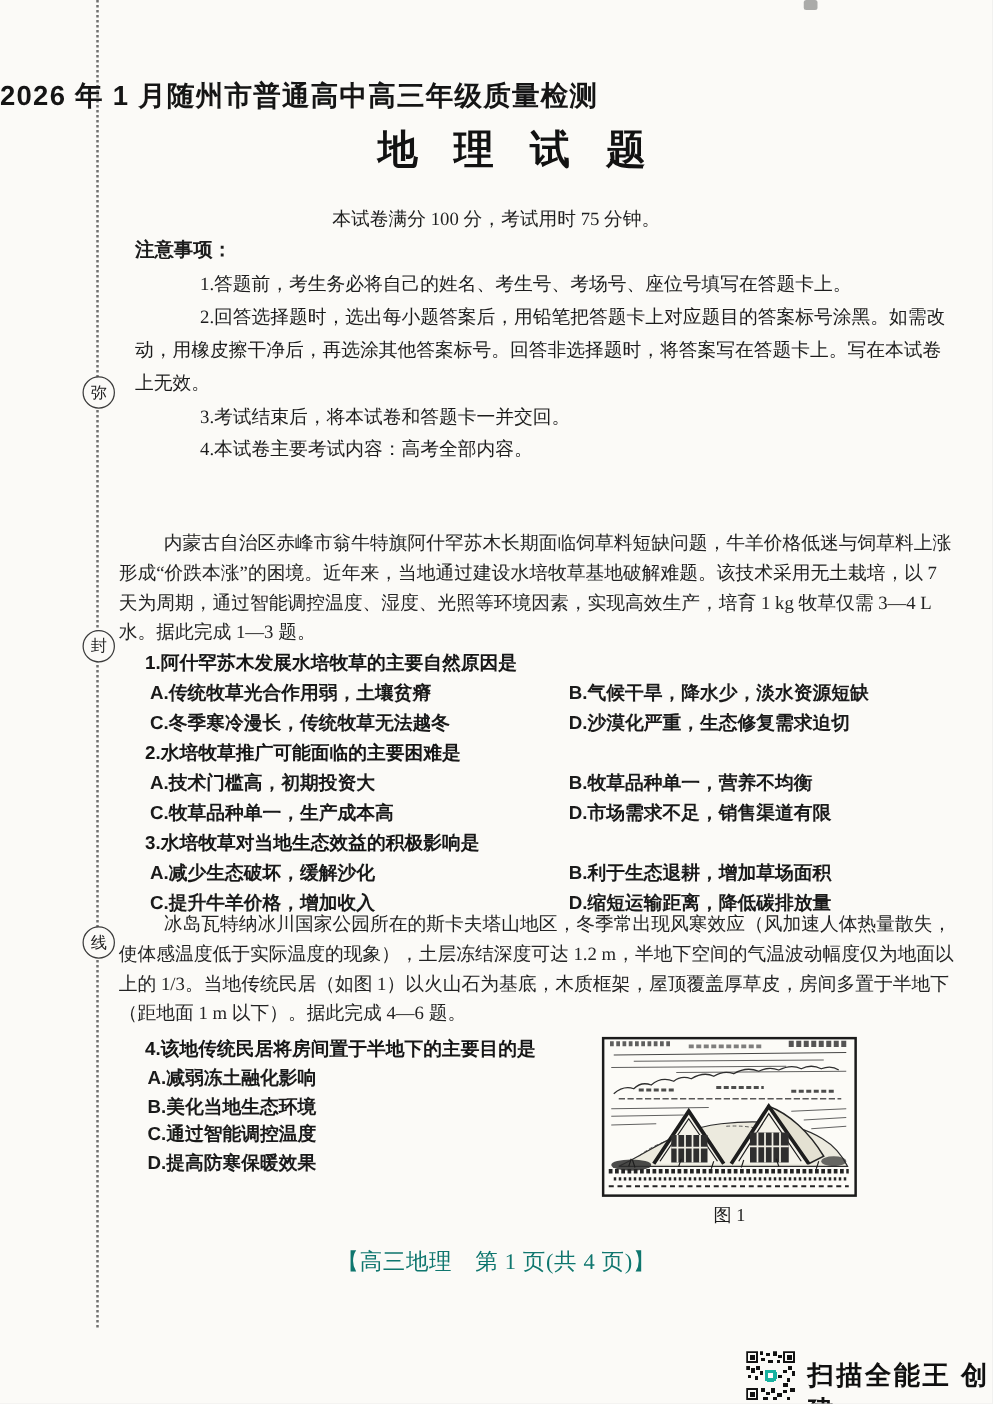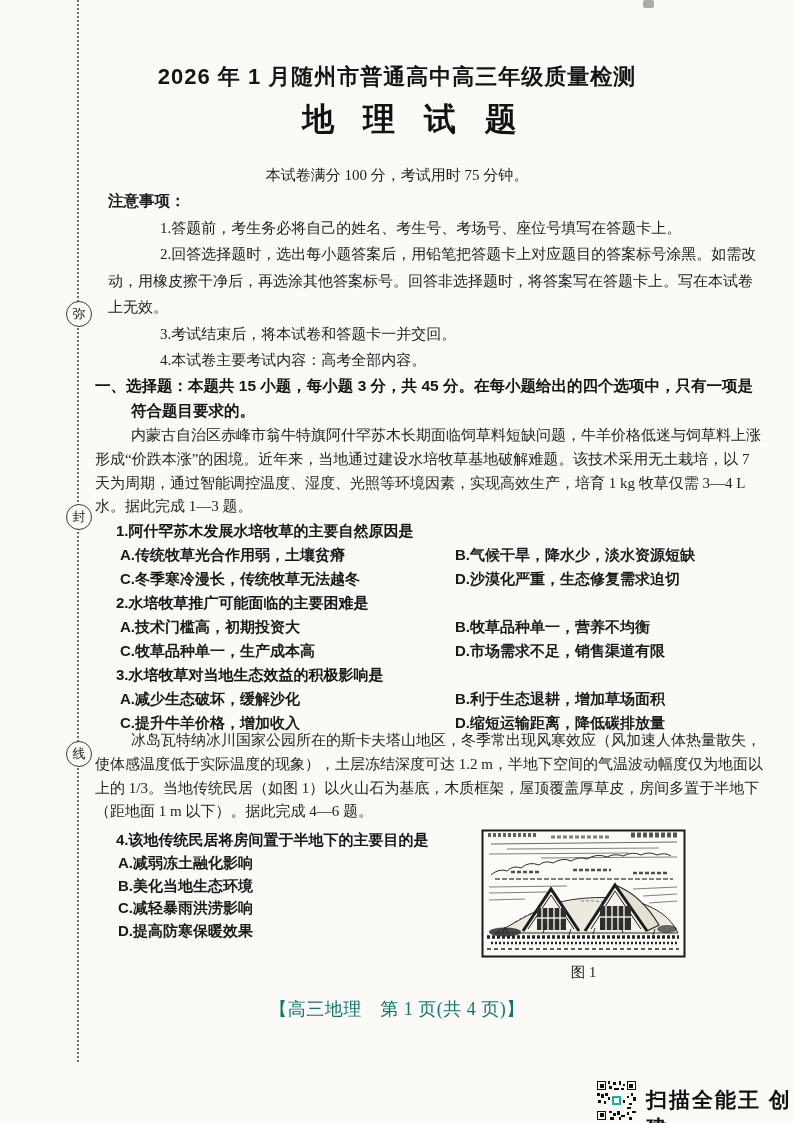--- a/index.html
+++ b/index.html
@@ -14,21 +14,21 @@
 
   
   .seal-line { left:77px; top:0; height:1062px; border-left:2px dotted #6f6f6f; }
   .seal-char {
     left:66px; width:26px; height:26px; border:1.5px solid #3c3c3c; border-radius:50%;
     background:#fbfaf7; text-align:center; line-height:24px; font-size:13px; color:#222;
     z-index:3;
   }
 
   
-  .title1 { left:0; right:0; top:62px; text-align:center; font-family:"Liberation Sans","DejaVu Sans",sans-serif; font-weight:700; font-size:22px; letter-spacing:1px; color:#151515; }
+  .title1 { left:0; right:0; top:62px; font-family:"Liberation Sans","DejaVu Sans",sans-serif; font-weight:700; font-size:22px; letter-spacing:1px; color:#151515; }
   .title2 { left:0; right:0; top:98px; text-align:center; font-family:"Liberation Sans","DejaVu Sans",sans-serif; font-weight:700; font-size:32px; letter-spacing:10px; color:#121212;padding-left:35px; }
   .subtitle { left:0; right:0; top:166px; text-align:center; font-size:15px; color:#1e1e1e; }
 
   
   .notices { left:108px; right:35px; top:188px; font-size:15px; line-height:26.5px; }
   .notices .nt-head { font-family:Liberation Sans, sans-serif; font-weight:700; font-size:15.5px; }
   .notices p { text-indent:52px; }
 
   
   .sec-heading { left:95px; right:28px; top:374px; font-family:"Liberation Sans","DejaVu Sans",sans-serif; font-weight:700; font-size:15.5px; line-height:24.5px; padding-left:36px; text-indent:-36px; color:#141414; }
@@ -76,21 +76,20 @@
   <div class="abs subtitle">本试卷满分 100 分，考试用时 75 分钟。</div>
 
   <div class="abs notices">
     <div class="nt-head">注意事项：</div>
     <p>1.答题前，考生务必将自己的姓名、考生号、考场号、座位号填写在答题卡上。</p>
     <p>2.回答选择题时，选出每小题答案后，用铅笔把答题卡上对应题目的答案标号涂黑。如需改动，用橡皮擦干净后，再选涂其他答案标号。回答非选择题时，将答案写在答题卡上。写在本试卷上无效。</p>
     <p>3.考试结束后，将本试卷和答题卡一并交回。</p>
     <p>4.本试卷主要考试内容：高考全部内容。</p>
   </div>
 
-  <div class="abs sec-heading">一、选择题：本题共 15 小题，每小题 3 分，共 45 分。在每小题给出的四个选项中，只有一项是符合题目要求的。</div>
 
   <div class="abs passage p1">内蒙古自治区赤峰市翁牛特旗阿什罕苏木长期面临饲草料短缺问题，牛羊价格低迷与饲草料上涨形成“价跌本涨”的困境。近年来，当地通过建设水培牧草基地破解难题。该技术采用无土栽培，以 7 天为周期，通过智能调控温度、湿度、光照等环境因素，实现高效生产，培育 1 kg 牧草仅需 3—4 L 水。据此完成 1—3 题。</div>
 
   <div class="abs question q1">
     <div class="q-stem">1.阿什罕苏木发展水培牧草的主要自然原因是</div>
     <div class="opt-grid">
       <span class="opt">A.传统牧草光合作用弱，土壤贫瘠</span>
       <span class="opt">B.气候干旱，降水少，淡水资源短缺</span>
       <span class="opt">C.冬季寒冷漫长，传统牧草无法越冬</span>
       <span class="opt">D.沙漠化严重，生态修复需求迫切</span>
@@ -117,21 +116,21 @@
     </div>
   </div>
 
   <div class="abs passage p2">冰岛瓦特纳冰川国家公园所在的斯卡夫塔山地区，冬季常出现风寒效应（风加速人体热量散失，使体感温度低于实际温度的现象），土层冻结深度可达 1.2 m，半地下空间的气温波动幅度仅为地面以上的 1/3。当地传统民居（如图 1）以火山石为基底，木质框架，屋顶覆盖厚草皮，房间多置于半地下（距地面 1 m 以下）。据此完成 4—6 题。</div>
 
   <div class="abs question q4">
     <div class="q-stem">4.该地传统民居将房间置于半地下的主要目的是</div>
     <div class="optlist">
       <span class="opt">A.减弱冻土融化影响</span>
       <span class="opt">B.美化当地生态环境</span>
-      <span class="opt">C.减轻暴雨洪涝影响</span>
+      <span class="opt">C.通过智能调控温度</span>
       <span class="opt">D.提高防寒保暖效果</span>
     </div>
   </div>
 
   <div class="abs figure-box">
     <svg width="205" height="129" viewBox="0 0 205 129" xmlns="http://www.w3.org/2000/svg">
       <rect x="1.5" y="1.5" width="202" height="126" fill="#fcfbf7" stroke="#1b1b1b" stroke-width="2"></rect>
 
       <g stroke="#2b2b2b" fill="none">
         <path d="M7 6 h50" stroke-width="4" stroke-dasharray="3 2" opacity=".75"></path>

